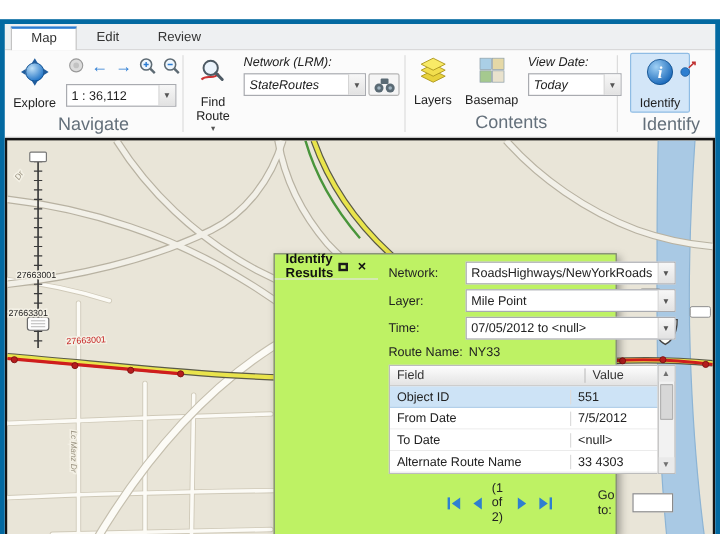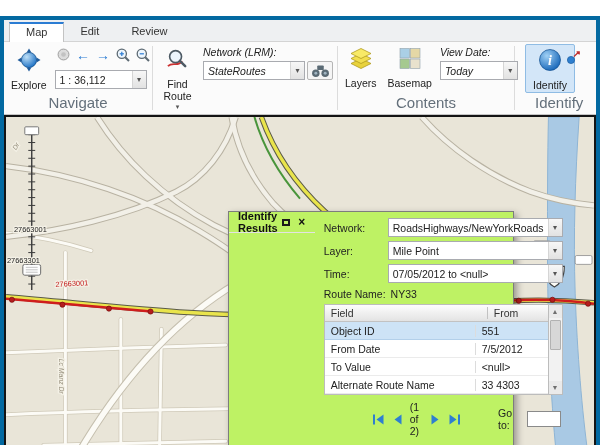--- a/index.html
+++ b/index.html
@@ -382,32 +382,32 @@
 
         <div class="frow routename">
           <span class="flabel auto">Route Name:</span>
           <span class="routeval">NY33</span>
         </div>
 
         <div class="tablewrap">
           <div class="tbl">
             <div class="tbl-header">
               <span class="cell-field">Field</span>
-              <span class="cell-value">From</span>
+              <span class="cell-value">Value</span>
             </div>
             <div class="tbl-row selected">
               <span class="cell-field">Object ID</span>
               <span class="cell-value">551</span>
             </div>
             <div class="tbl-row">
               <span class="cell-field">From Date</span>
               <span class="cell-value">7/5/2012</span>
             </div>
             <div class="tbl-row">
-              <span class="cell-field">To Value</span>
+              <span class="cell-field">To Date</span>
               <span class="cell-value">&lt;null&gt;</span>
             </div>
             <div class="tbl-row">
               <span class="cell-field">Alternate Route Name</span>
               <span class="cell-value">33 4303</span>
             </div>
           </div>
           <div class="vscroll">
             <span class="vsc-arrow">▲</span>
             <span class="vsc-thumb"></span>

